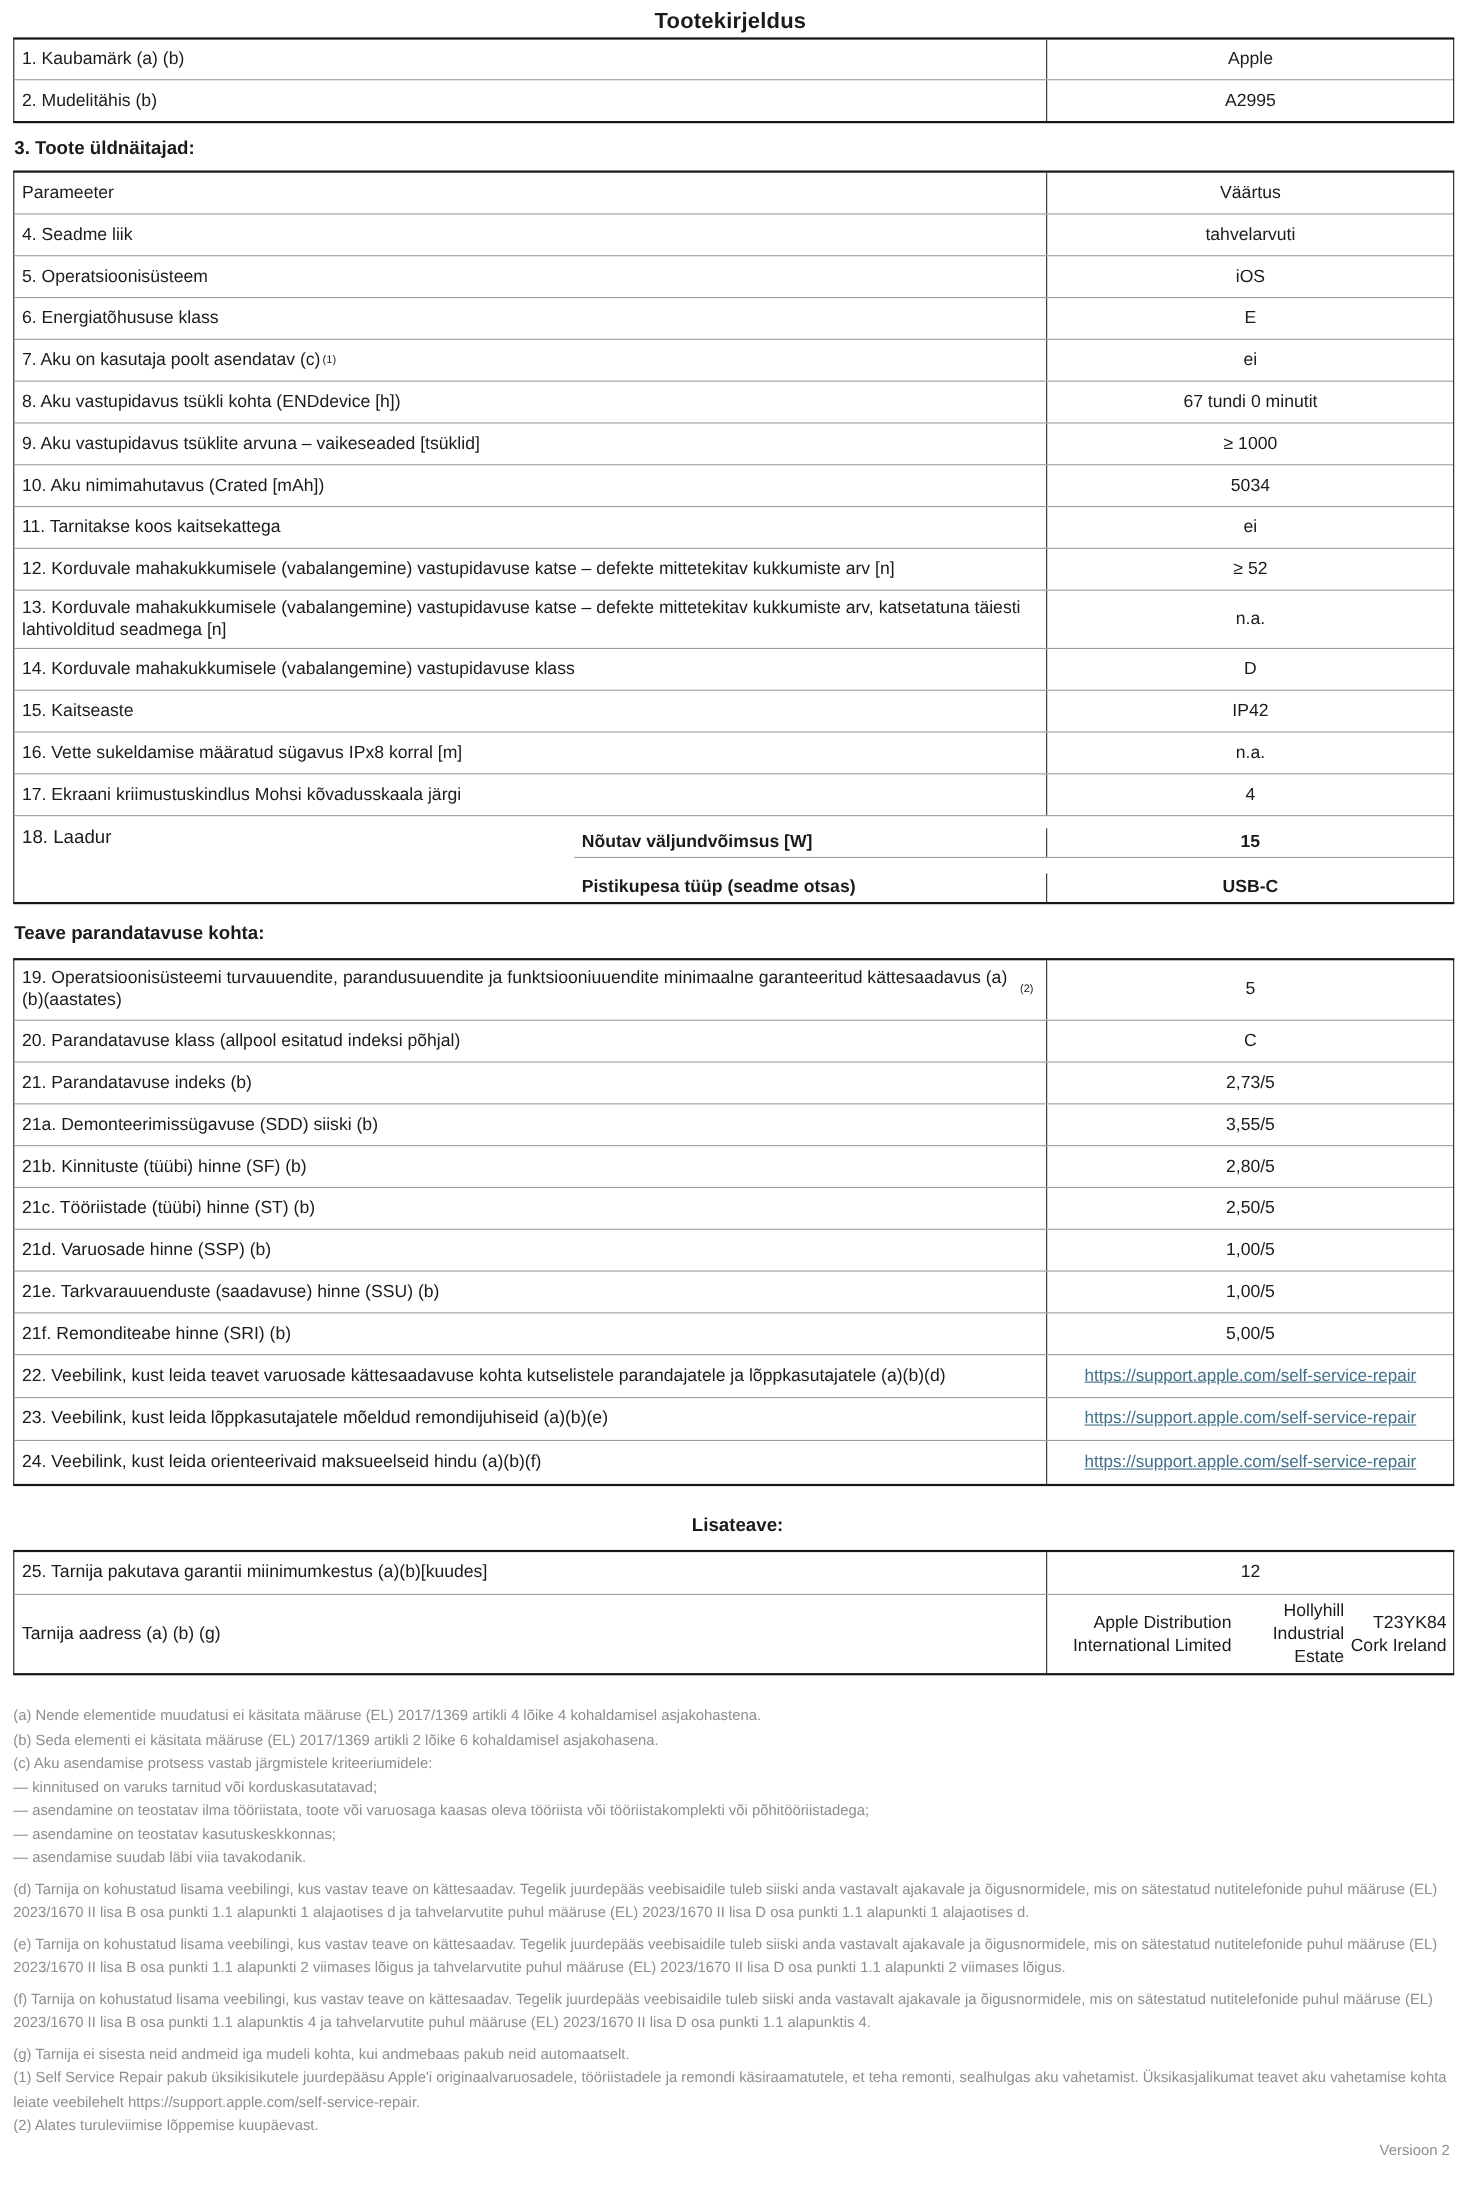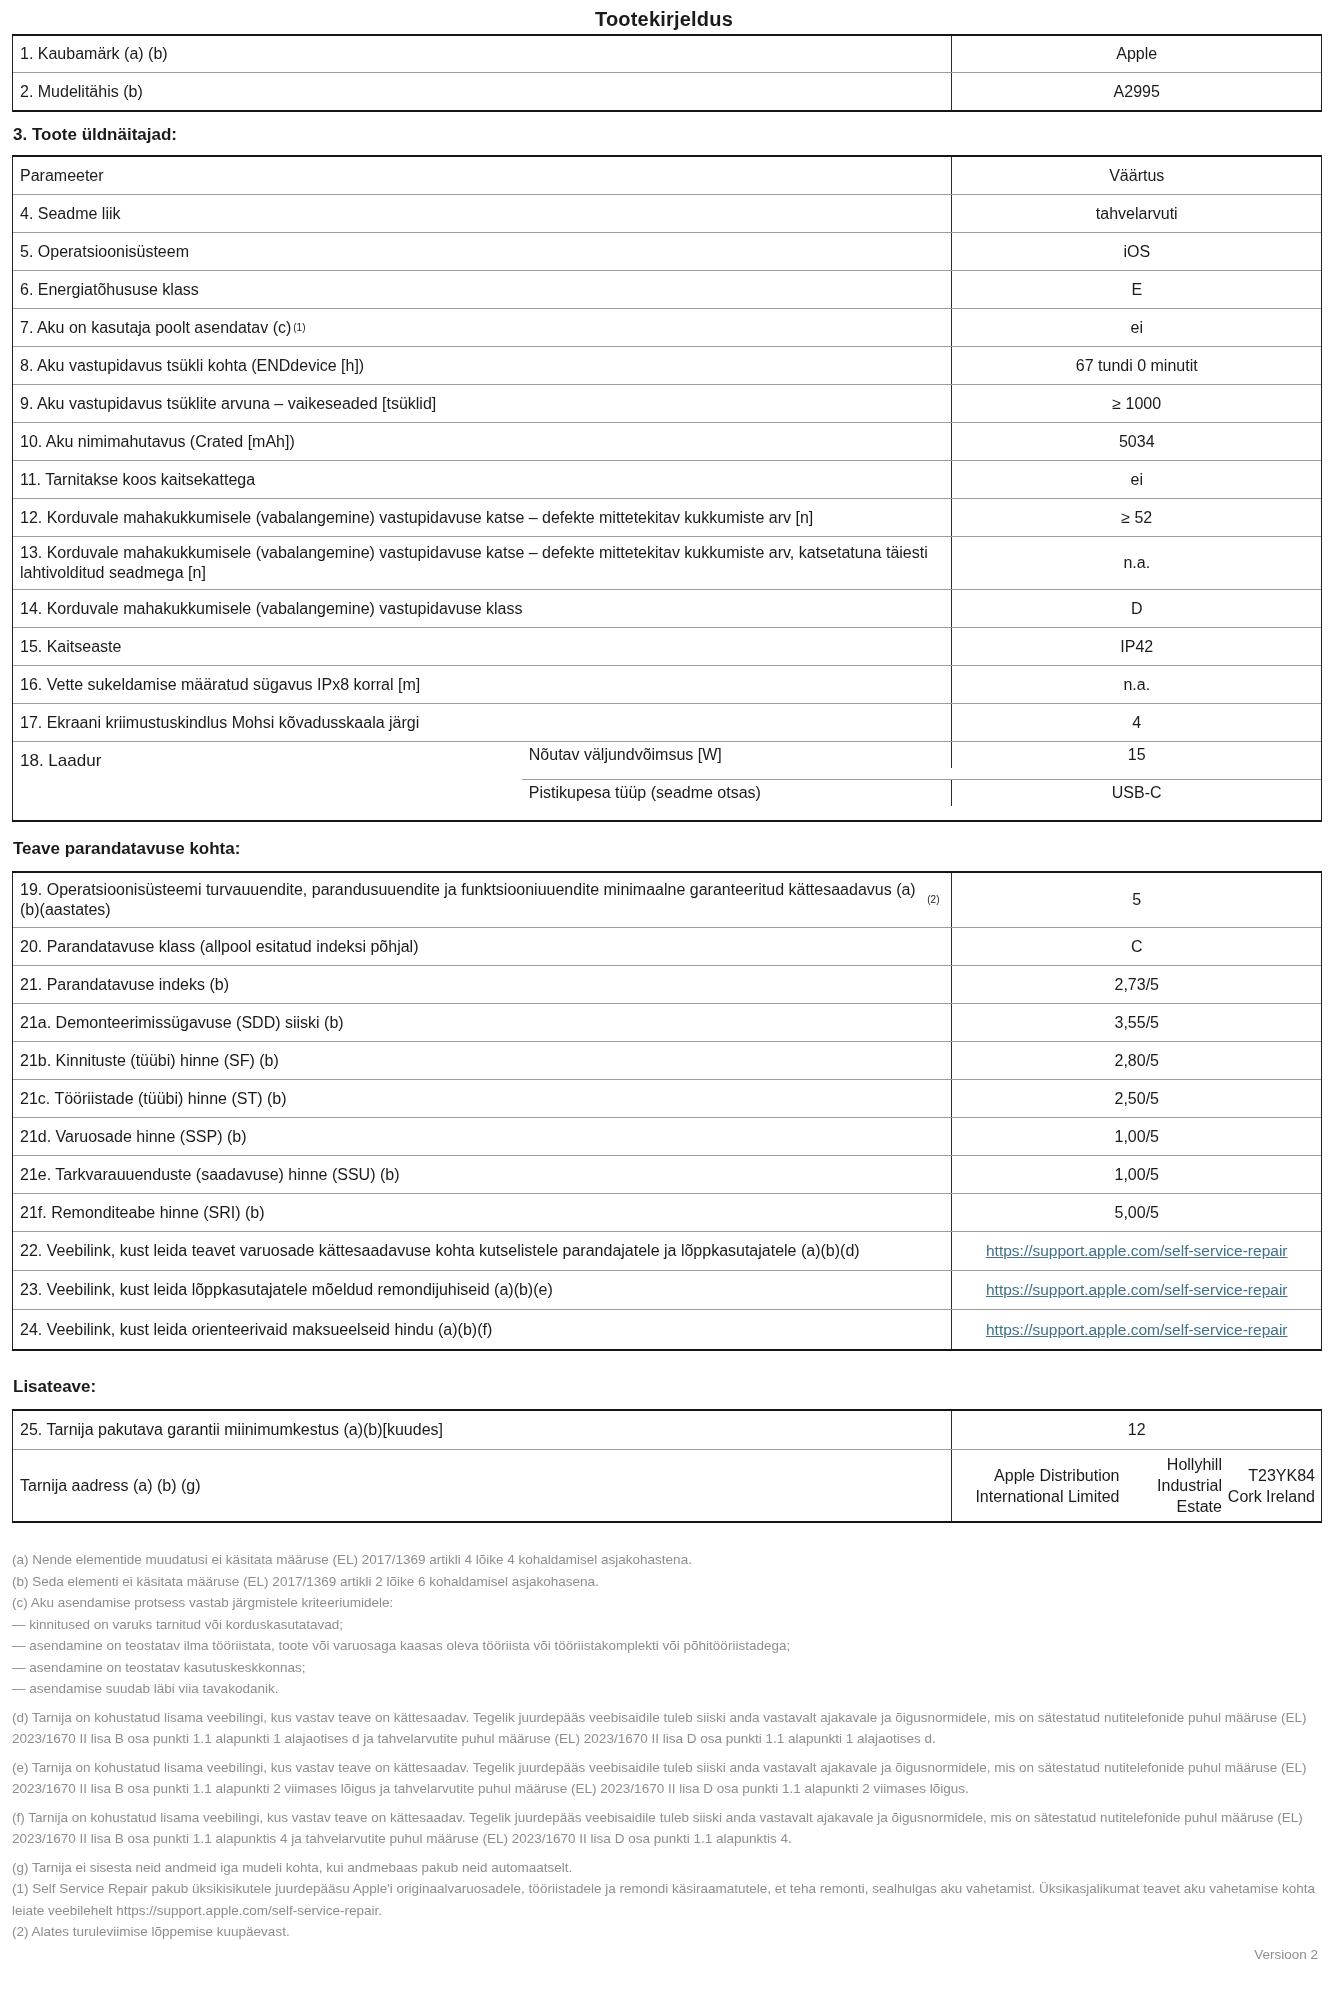--- a/index.html
+++ b/index.html
@@ -36,29 +36,29 @@
   .tall  { min-height: 53px; }
   .tall19{ min-height: 55px; }
   .sup { font-size: 10px; vertical-align: super; line-height: 0; margin-left: 2px; }
   
   .charger { align-items: stretch; }
   .charger .label18 {
     flex: 0 0 38.9%; font-size: 17px; line-height: 20px;
     padding: 9px 6px 4px 7px;
   }
   .sub { flex: 1 1 auto; display: flex; flex-direction: column; }
-  .subrow { display: flex; align-items: flex-start; min-height: 38px; }
+  .subrow { display: flex; align-items: flex-end; min-height: 38px; font-weight: bold; }
   .subrow:first-child { border-bottom: 1px solid #9c9c9c; }
   .subrow:last-child { min-height: 40px; }
   .sublabel { flex: 0 0 53.75%; display: flex; align-items: center; font-size: 16px; padding: 4px 6px 4px 7px; }
   .subvalue { flex: 1 1 auto; display: flex; align-items: center; justify-content: center; font-size: 16px; border-left: 1.5px solid #2c2c2c; padding: 4px 6px; }
   .sect { font-size: 17px; font-weight: 700; margin-left: 13px; }
   .sect.s1 { margin-top: 13px; margin-bottom: 10px; }
   .sect.s2 { margin-top: 17px; margin-bottom: 12px; }
-  .sect.s3 { margin-top: 26px; margin-bottom: 12px; }
+  .sect.s3 { margin-top: 26px; margin-bottom: 12px; text-align: center; }
   .vlink { color: #40708a; text-decoration: underline; font-size: 15.5px; cursor: pointer; }
   .addrval { flex-direction: row; align-items: flex-start; justify-content: center; text-align: left; padding: 3px 4px 3px 4px; line-height: 21px; }
   .fnotes { margin: 26px 8px 0 12px; color: #8e8e8e; font-size: 13.5px; line-height: 21.5px; }
   .fn { }
   .fn.gap { margin-top: 7px; }
   .version { text-align: right; color: #8e8e8e; font-size: 13.5px; margin: 4px 10px 0 0; }
 </style>
 </head>
 <body>
 

